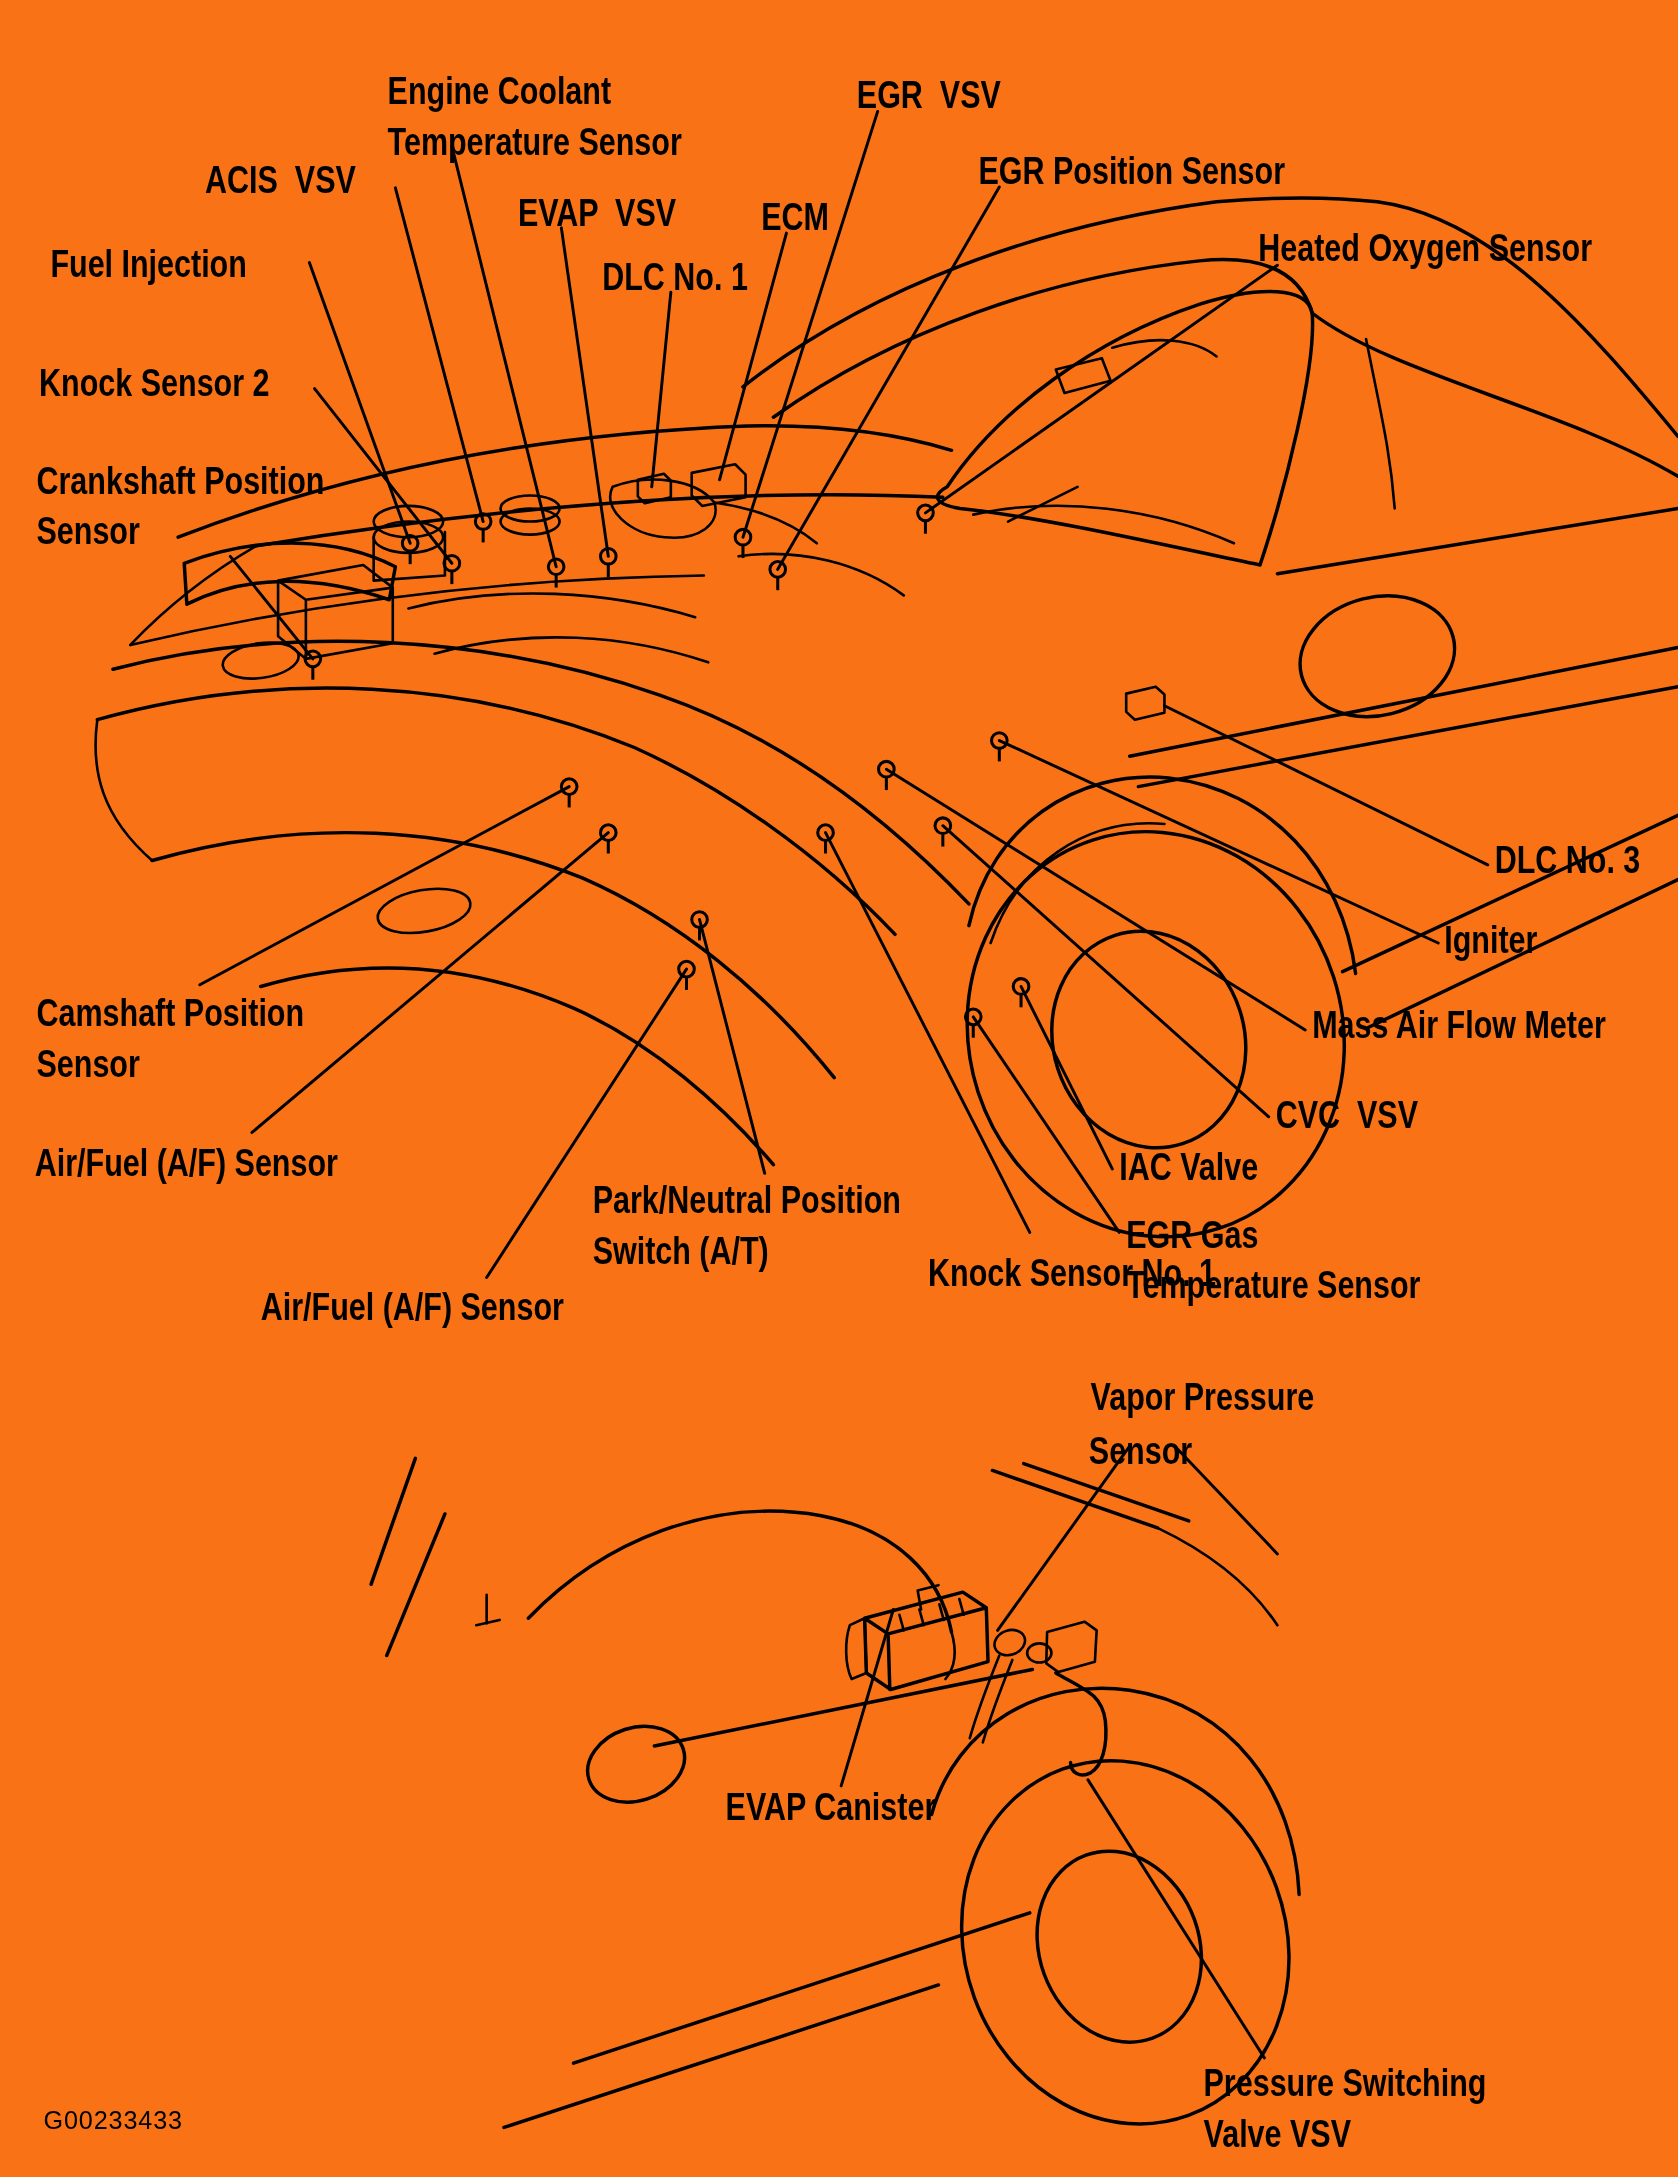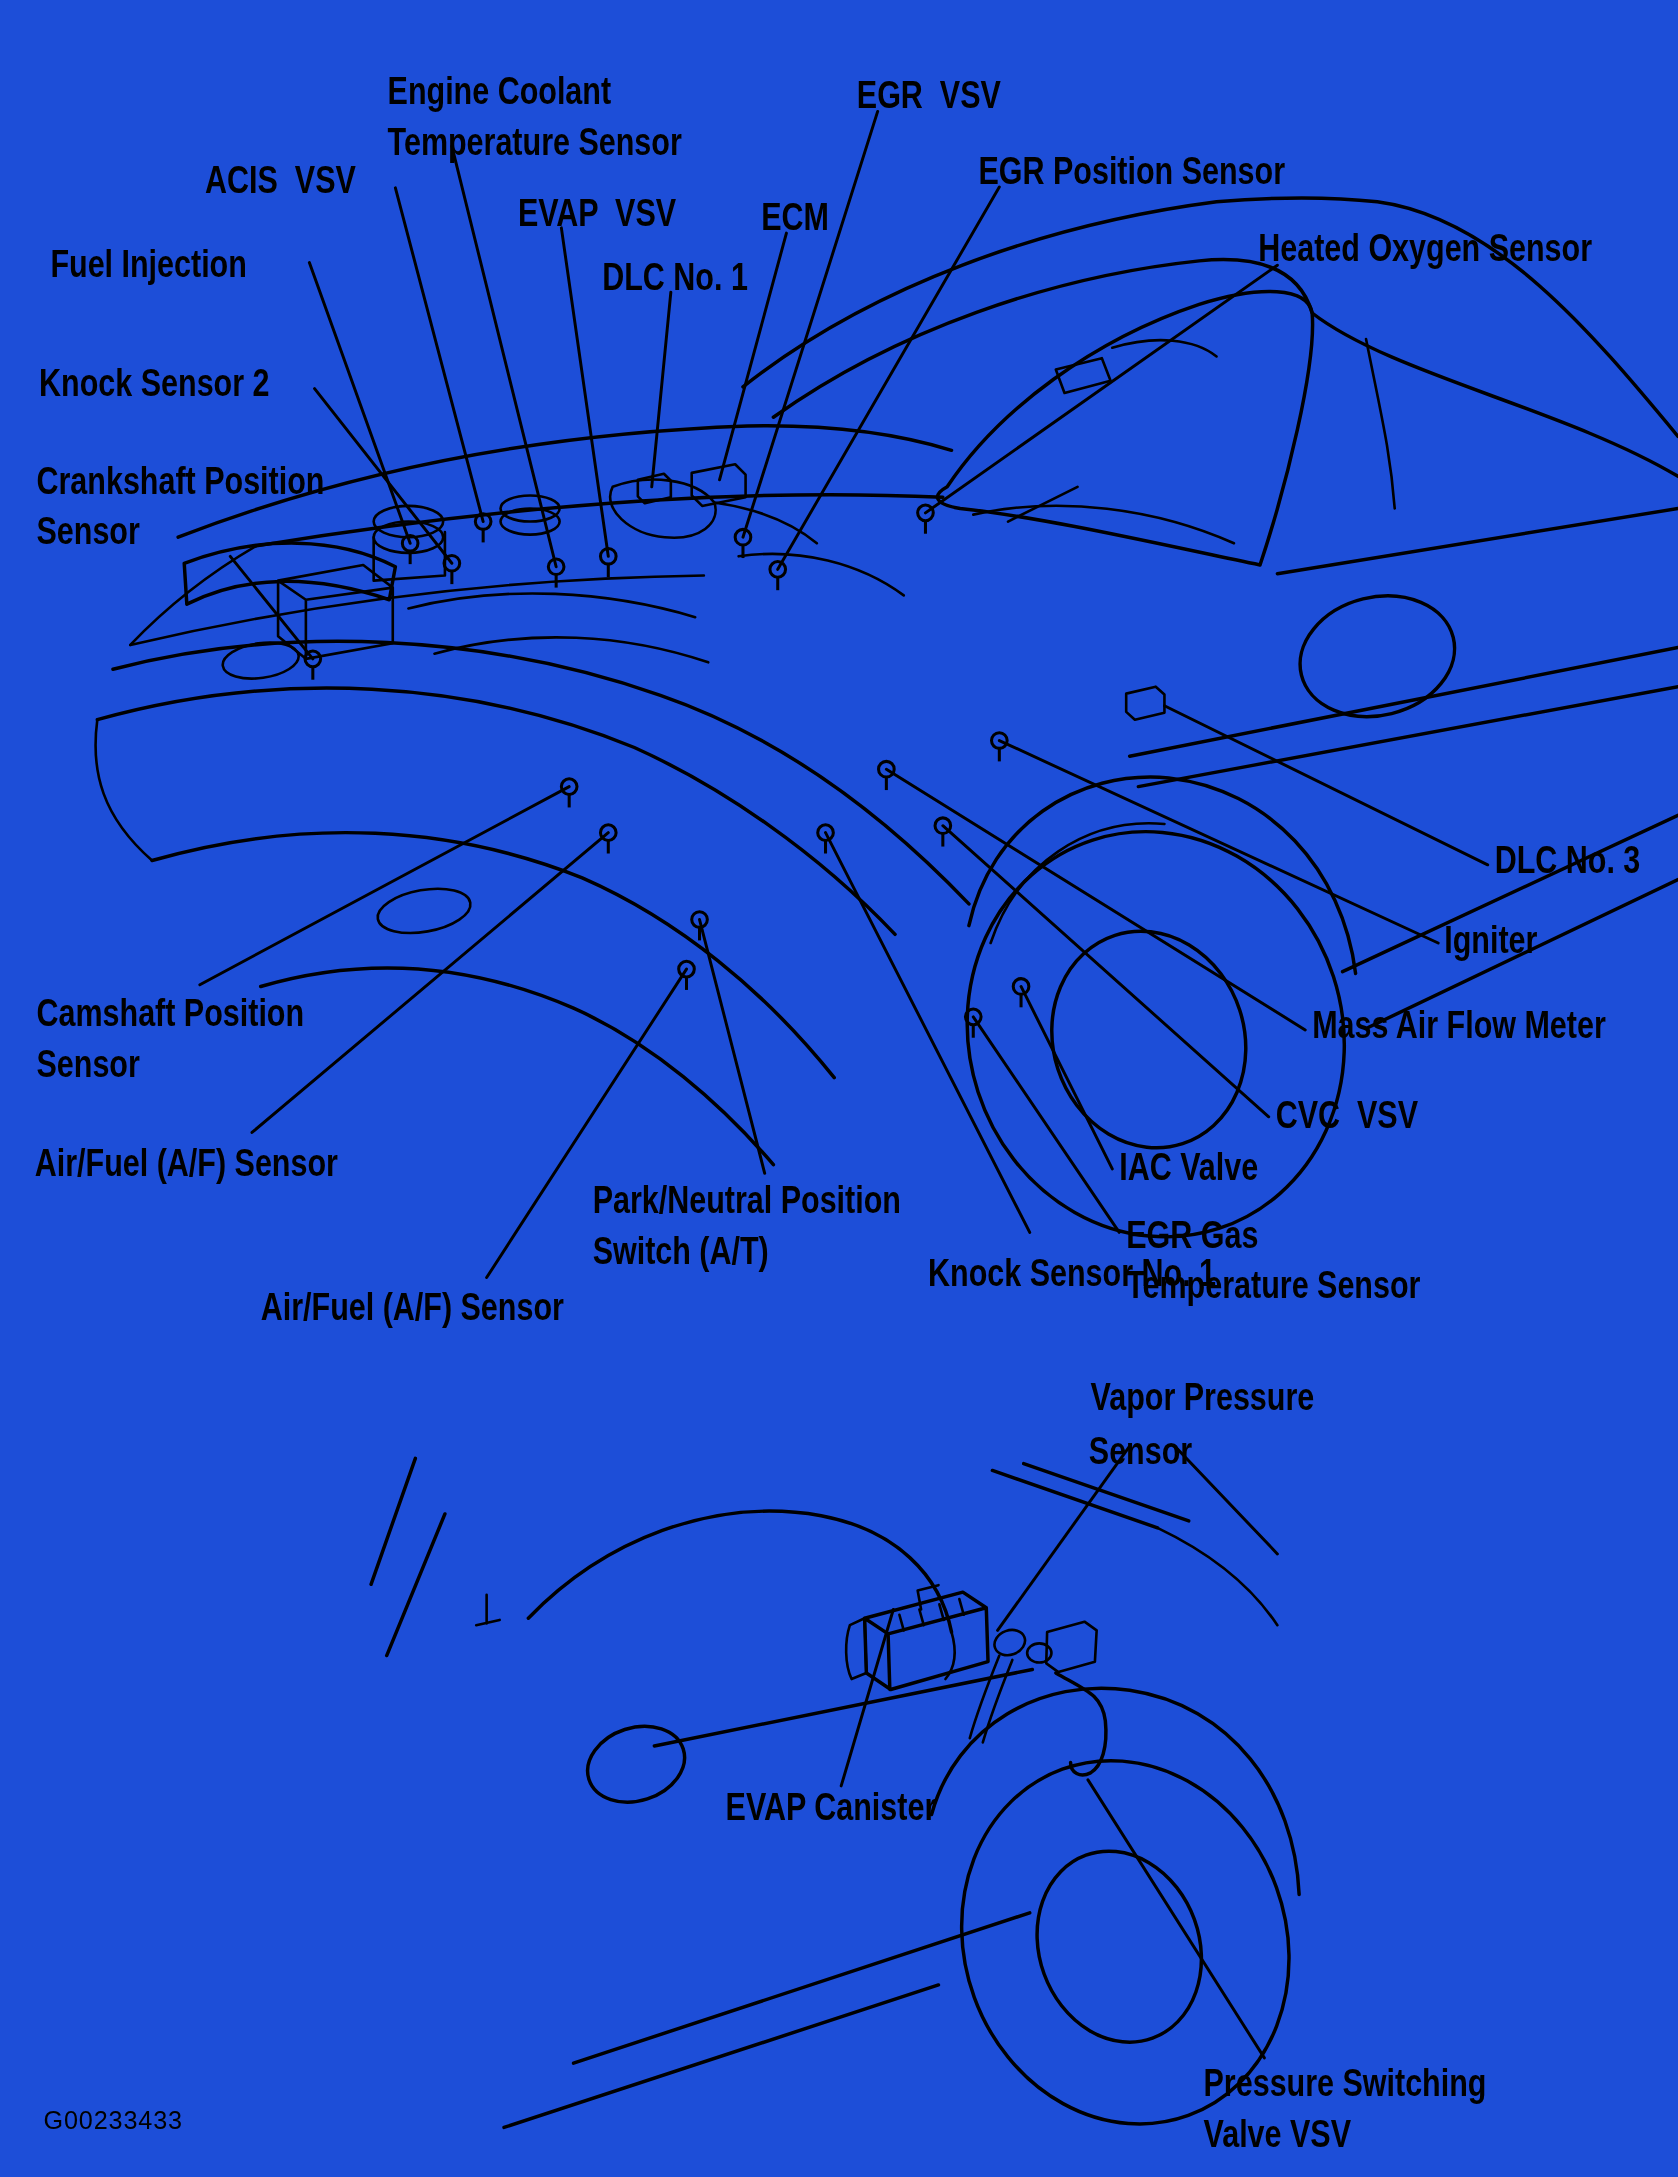--- a/index.html
+++ b/index.html
@@ -1,16 +1,16 @@
 <!DOCTYPE html>
 <html style="font-size:14px"><head>
 <meta charset="utf-8">
 <style>
   html,body{margin:0;padding:0;background:#ffffff;}
-  .page{position:relative;width:1678px;height:2178px;background:#1d4ed8;overflow:hidden;
+  .page{position:relative;width:1678px;height:2178px;background:#f97316;overflow:hidden;
         font-family:"Liberation Sans","DejaVu Sans",sans-serif;}
   svg{position:absolute;left:0;top:0;}
   svg text{font-family:"Liberation Sans","DejaVu Sans",sans-serif;
            font-weight:bold;font-size:45px;fill:#000000;white-space:pre;}
   svg text.fig-code{font-weight:normal;font-size:29px;letter-spacing:1px;}
   .stroke{fill:none;stroke:#000000;stroke-width:4;stroke-linecap:round;stroke-linejoin:round;}
   .thin{stroke-width:3;}
   .leader{fill:none;stroke:#000000;stroke-width:3.4;stroke-linecap:round;}
 </style>
 </head>

